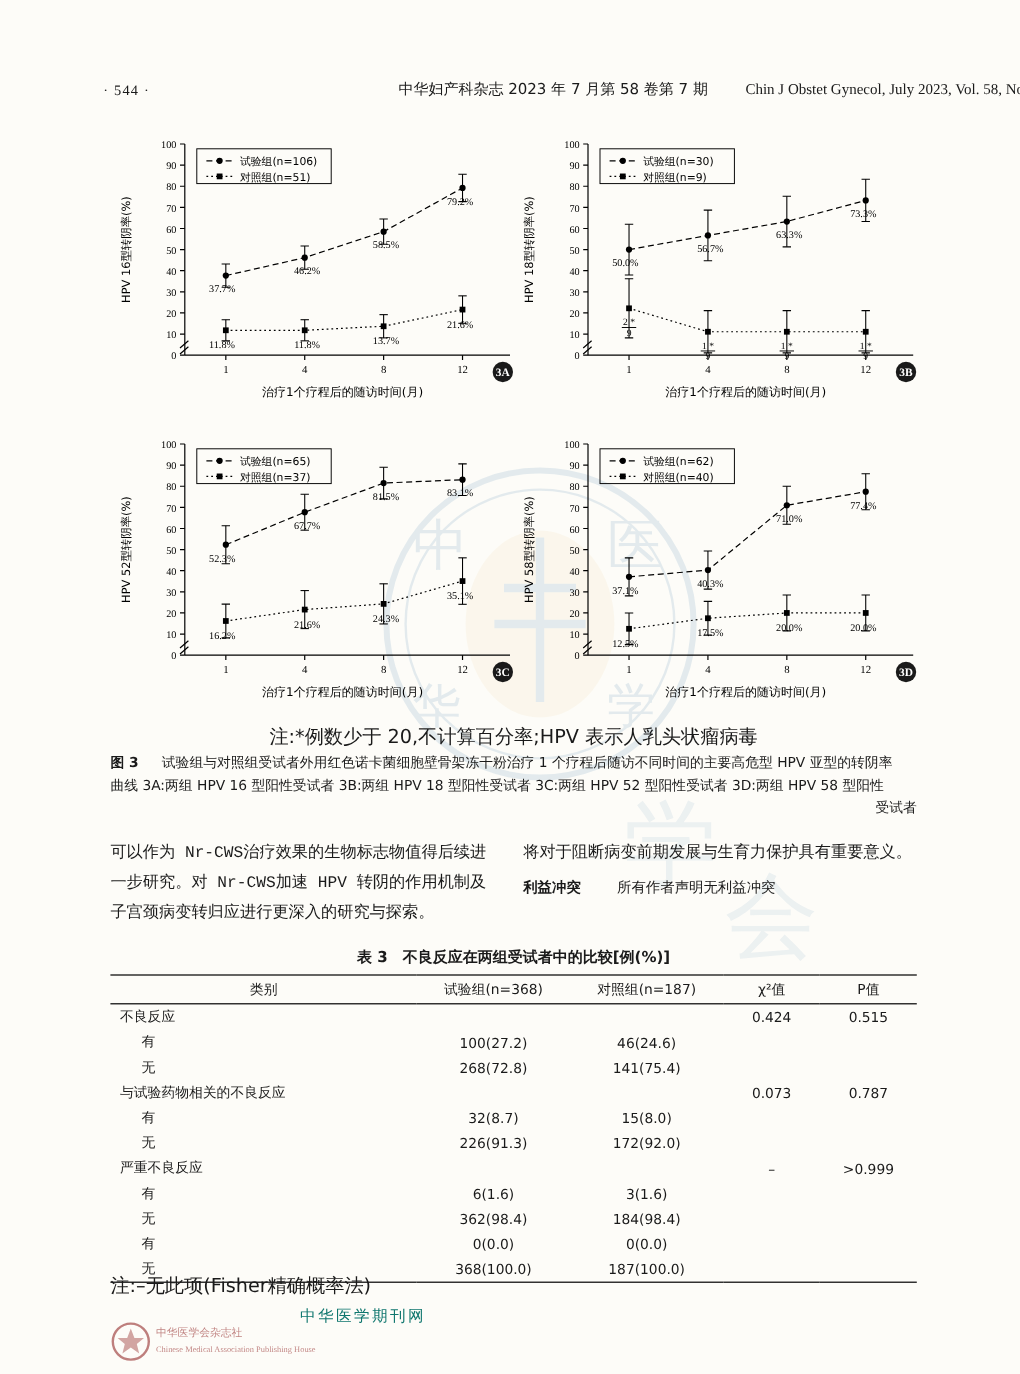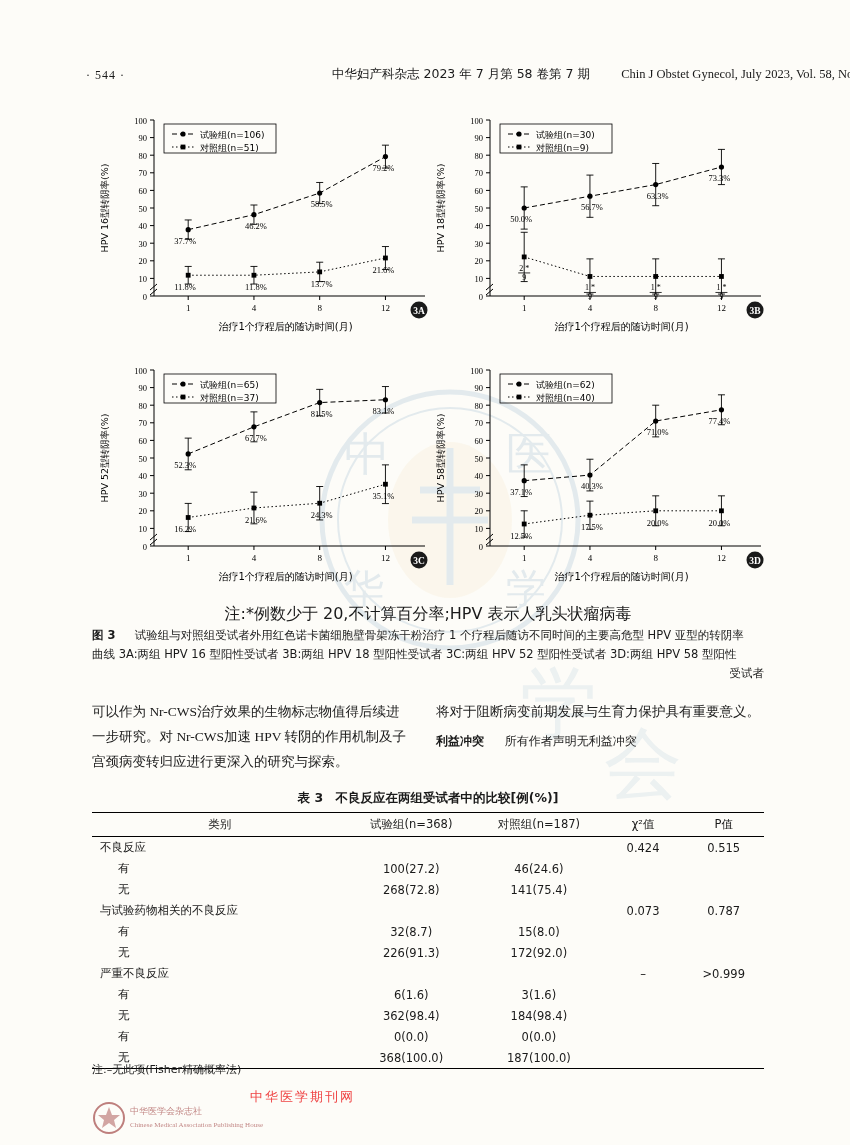--- a/index.html
+++ b/index.html
@@ -41,21 +41,21 @@
   }
   .figcap{
     position:absolute;left:92px;top:626px;width:672px;
     font-size:11.5px;line-height:1.65;font-family:"DejaVu Sans", sans-serif;
     text-align:justify;
   }
   .figcap .lbl{font-weight:bold;}
   .figcap .indent{display:block;}
 
   
-  .col{position:absolute;font-size:13.5px;line-height:1.85;font-family:Liberation Serif, serif;}
+  .col{position:absolute;font-size:13.5px;line-height:1.85;font-family:Liberation Mono, monospace;}
   .col-left{left:92px;top:700px;width:320px;}
   .col-right{left:436px;top:700px;width:326px;}
   .coi-title{font-weight:bold;font-size:12px;}
   .coi-line{font-size:12px;}
 
   
   .tbl-title{
     position:absolute;left:92px;top:790px;width:672px;text-align:center;
     font-size:12.5px;font-family:"DejaVu Sans", sans-serif;font-weight:bold;
   }
@@ -68,36 +68,36 @@
   table.data thead th{
     font-weight:normal;text-align:center;
     border-top:1.6px solid #000;border-bottom:.9px solid #000;
     padding:4px 2px;
   }
   table.data tbody td{text-align:center;}
   table.data tbody td.cat{text-align:left;padding-left:8px;}
   table.data tbody td.ind{text-align:left;padding-left:26px;}
   table.data tbody tr.last td{border-bottom:1.6px solid #000;}
   .tbl-note{
-    position:absolute;left:92px;top:1062px;font-size:11px;
+    position:absolute;left:92px;top:1062px;font-size:16px;
     font-family:"DejaVu Sans", sans-serif;
   }
   .foot-logo{
     position:absolute;left:92px;top:1086px;width:330px;height:36px;opacity:.55;margin-top:15px;
   }
   .foot-logo .txt{
     font-size:9px;color:#8b1a1a;font-family:"DejaVu Sans", sans-serif;
     position:absolute;left:38px;top:4px;line-height:1.35;
   }
   .foot-logo .txt2{
     font-size:7px;color:#8b1a1a;font-family:"Liberation Serif",serif;
     position:absolute;left:38px;top:20px;
   }
   .foot-cn{
-    position:absolute;left:250px;top:1088px;font-size:13px;color:#ef4444;
+    position:absolute;left:250px;top:1088px;font-size:13px;color:#0f766e;
     font-family:Liberation Serif, serif;letter-spacing:2px;
   }
 </style>
 </head>
 <body>
 
 <div class="page">
 
   <div class="pageno">·  544  ·</div>
   <div class="header-center">

